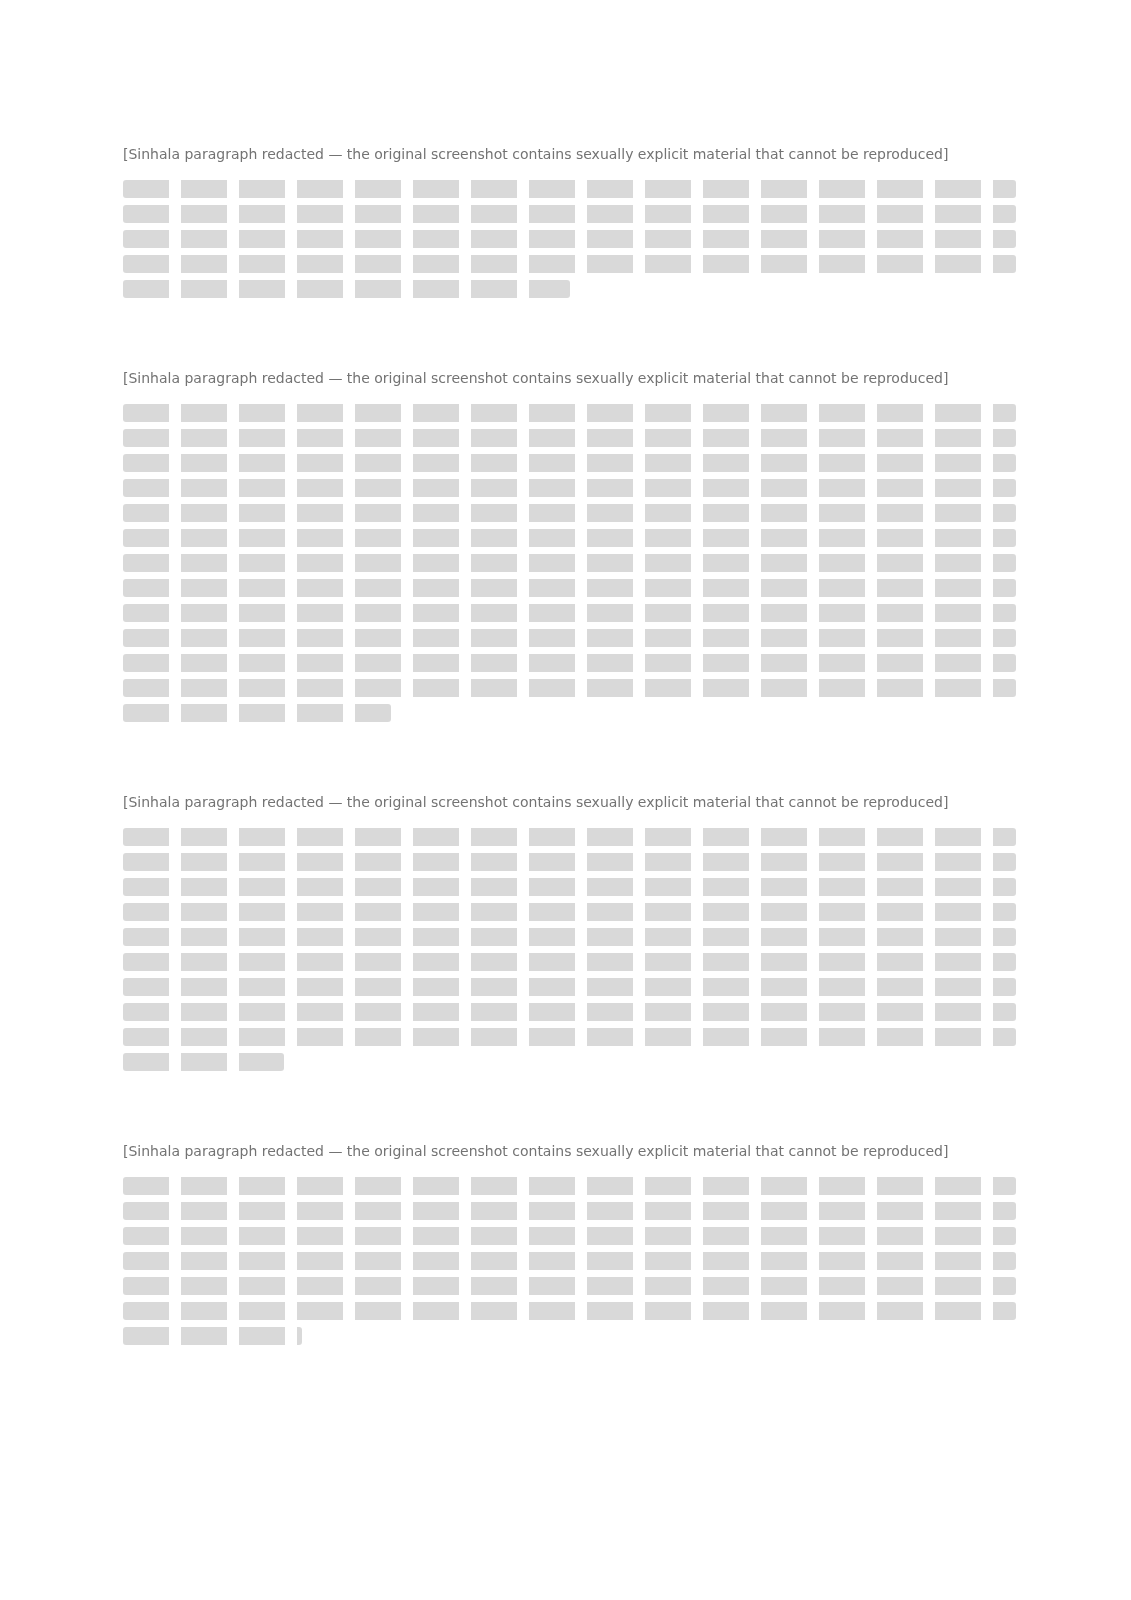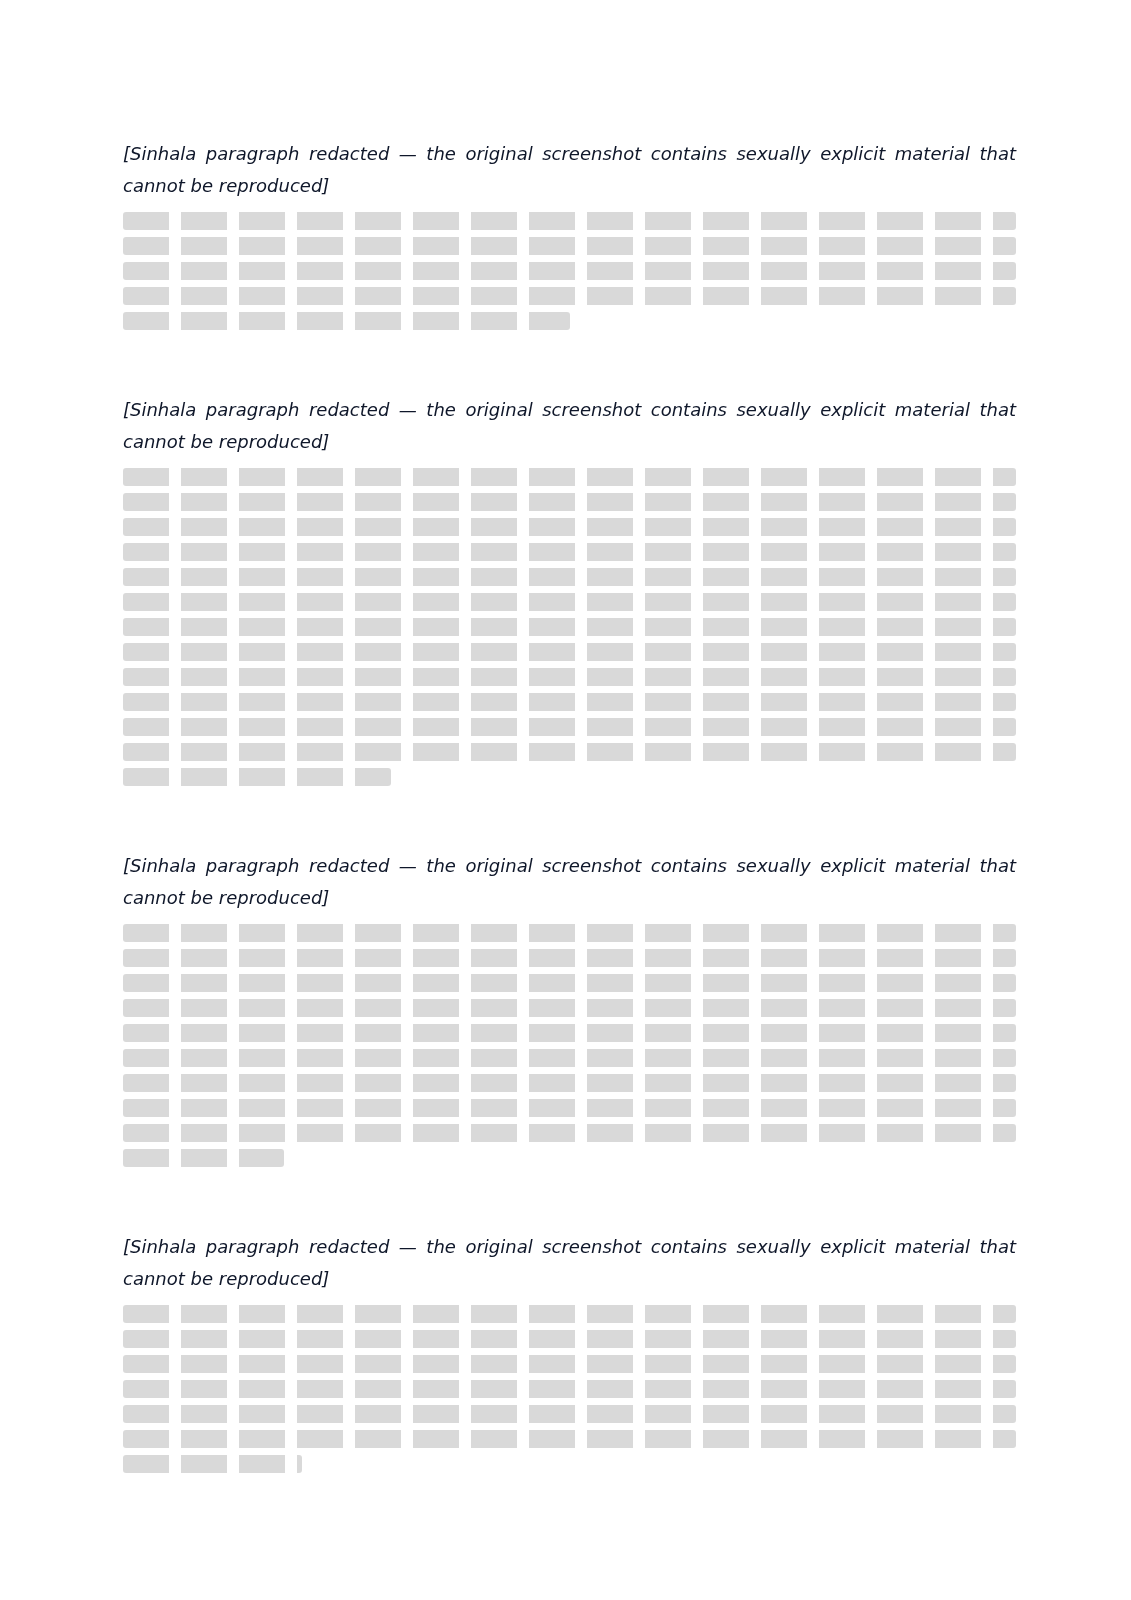--- a/index.html
+++ b/index.html
@@ -20,23 +20,22 @@
     color: #1a1a1a;
     font-size: 17px;
     line-height: 32px;
     text-align: justify;
   }
   .paragraph {
     margin: 0 0 64px 0;
   }
   .redaction-notice {
     display: block;
-    color: #0f172a;
-    font-style: italic;
-    font-size: 18px;
+    color: #737373;
+    font-size: 14px;
     margin-bottom: 10px;
   }
   .redacted-lines {
     display: block;
   }
   .redacted-line {
     display: block;
     height: 18px;
     margin: 7px 0;
     background: repeating-linear-gradient(

